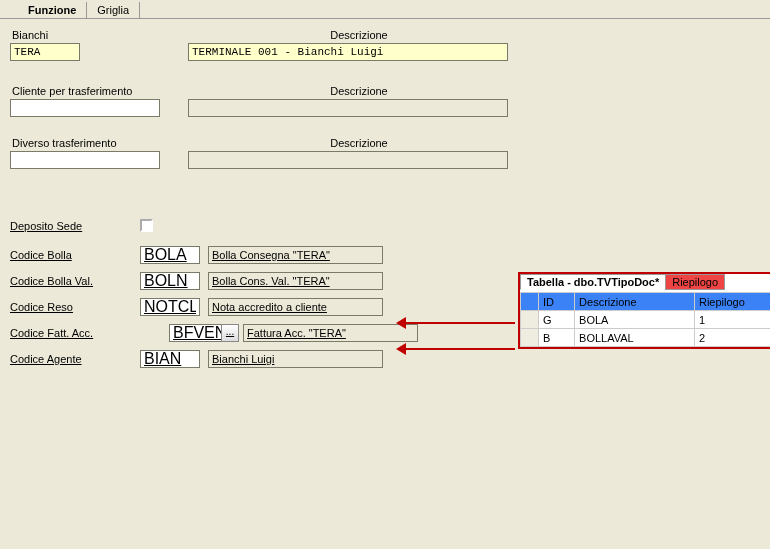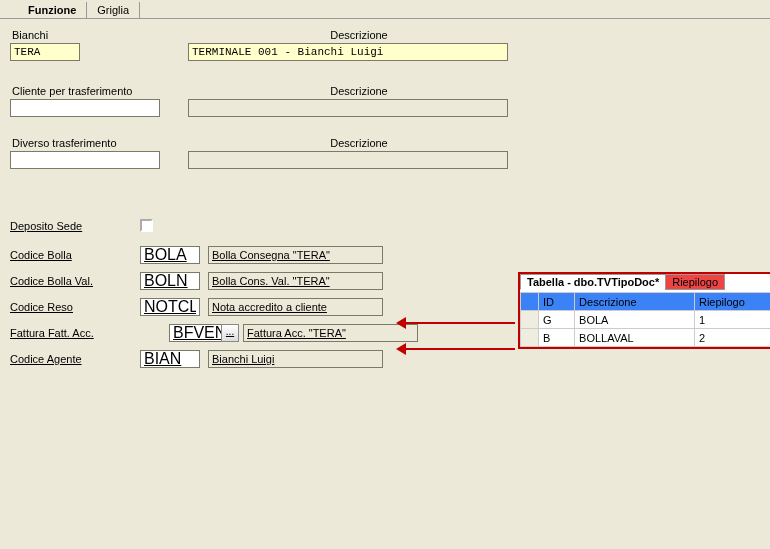--- a/index.html
+++ b/index.html
@@ -190,21 +190,21 @@
       <div class="grid-desc">Bolla Cons. Val. "TERA"</div>
     </div>
 
     <div class="grid-row">
       <span class="grid-lbl">Codice Reso</span>
       <input class="grid-input" value="NOTCLI" style="">
       <div class="grid-desc">Nota accredito a cliente</div>
     </div>
 
     <div class="grid-row">
-      <span class="grid-lbl">Fattura Fatt. Acc.</span>
+      <span class="grid-lbl">Codice Fatt. Acc.</span>
       <input class="grid-input" style="width: 56px; margin-right: 2px; margin-left: 29px;" value="BFVENN">
       <div class="dots-btn">...</div>
       <div class="grid-desc">Fattura Acc. "TERA"</div>
     </div>
 
     <div class="grid-row">
       <span class="grid-lbl">Codice Agente</span>
       <input class="grid-input" value="BIAN" style="">
       <div class="grid-desc">Bianchi Luigi</div>
     </div>

